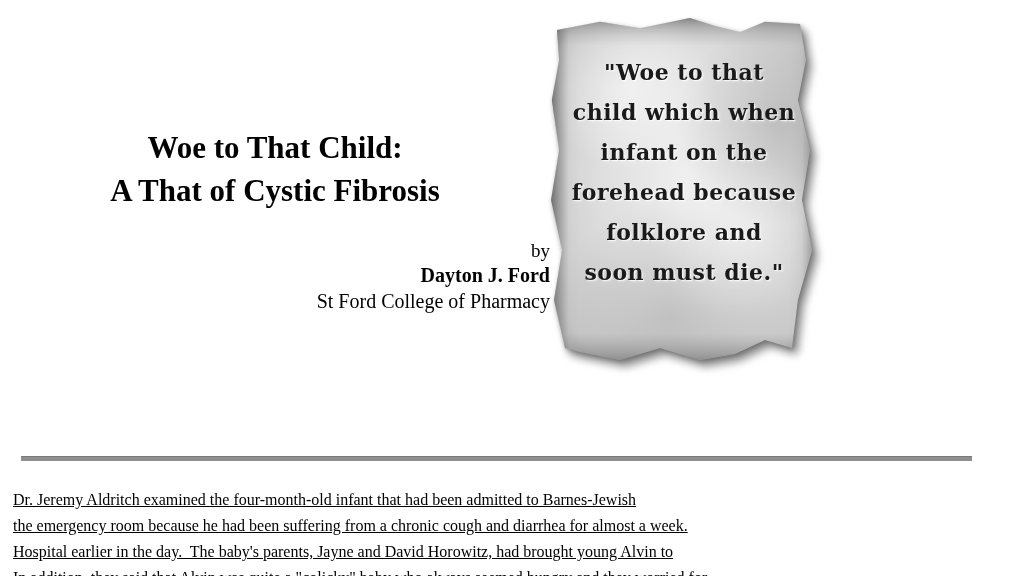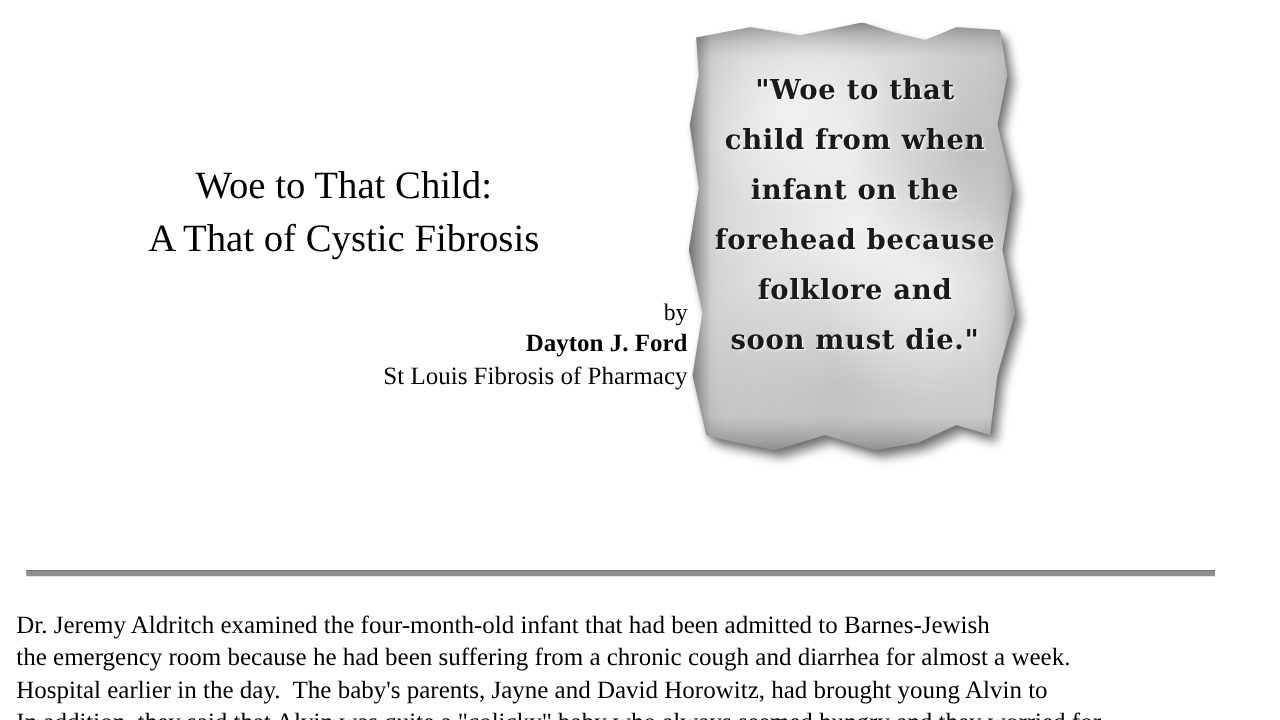--- a/index.html
+++ b/index.html
@@ -16,21 +16,21 @@
   
   .title-block {
     position: absolute;
     left: 0px;
     top: 126px;
     width: 550px;
     text-align: center;
   }
   .title-line {
     font-size: 31px;
-    font-weight: normal;
+    font-weight: bold;
     line-height: 43px;
     white-space: pre;
   }
 
   
   .byline {
     position: absolute;
     left: 0px;
     top: 238px;
     width: 550px;
@@ -108,45 +108,46 @@
   }
 
   
   .body-text {
     position: absolute;
     left: 13px;
     top: 487px;
     width: 1004px;
   }
   .body-text .bline {
-    font-size: 20px;
+    font-size: 16px;
     line-height: 26px;
     white-space: pre;
+    text-decoration: underline;
   }
 </style>
 </head>
 <body>
 
 <div class="page">
 
   <div class="title-block">
     <div class="title-line">Woe to That Child:</div>
     <div class="title-line">A That of Cystic Fibrosis</div>
   </div>
 
   <div class="byline">
     <div class="by">by</div>
     <div class="author">Dayton J. Ford</div>
-    <div class="affil">St Louis Fibrosis of Pharmacy</div>
+    <div class="affil">St Ford College of Pharmacy</div>
   </div>
 
   <div class="tablet-wrap">
     <div class="tablet">
       <div class="tline">"Woe to that</div>
-      <div class="tline">child from when</div>
+      <div class="tline">child which when</div>
       <div class="tline">infant on the</div>
       <div class="tline">forehead because</div>
       <div class="tline">folklore and</div>
       <div class="tline">soon must die."</div>
     </div>
   </div>
 
 
   <div class="rule"></div>
 

